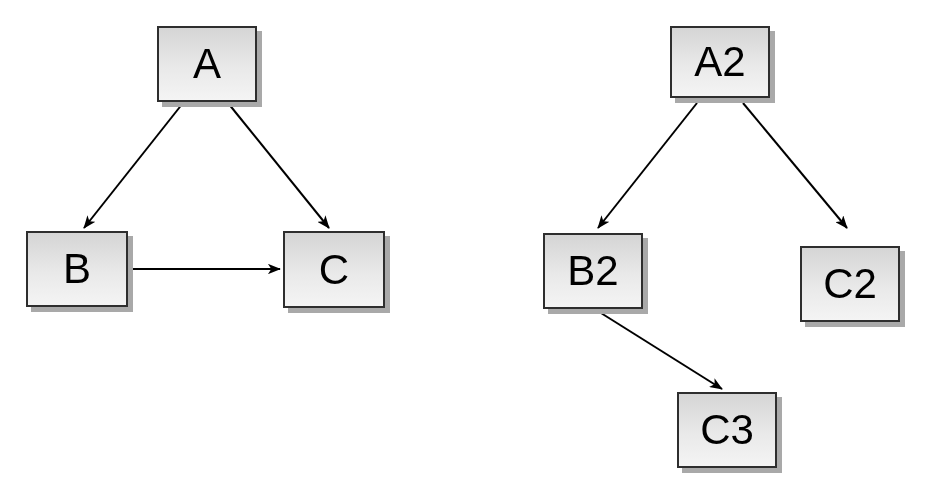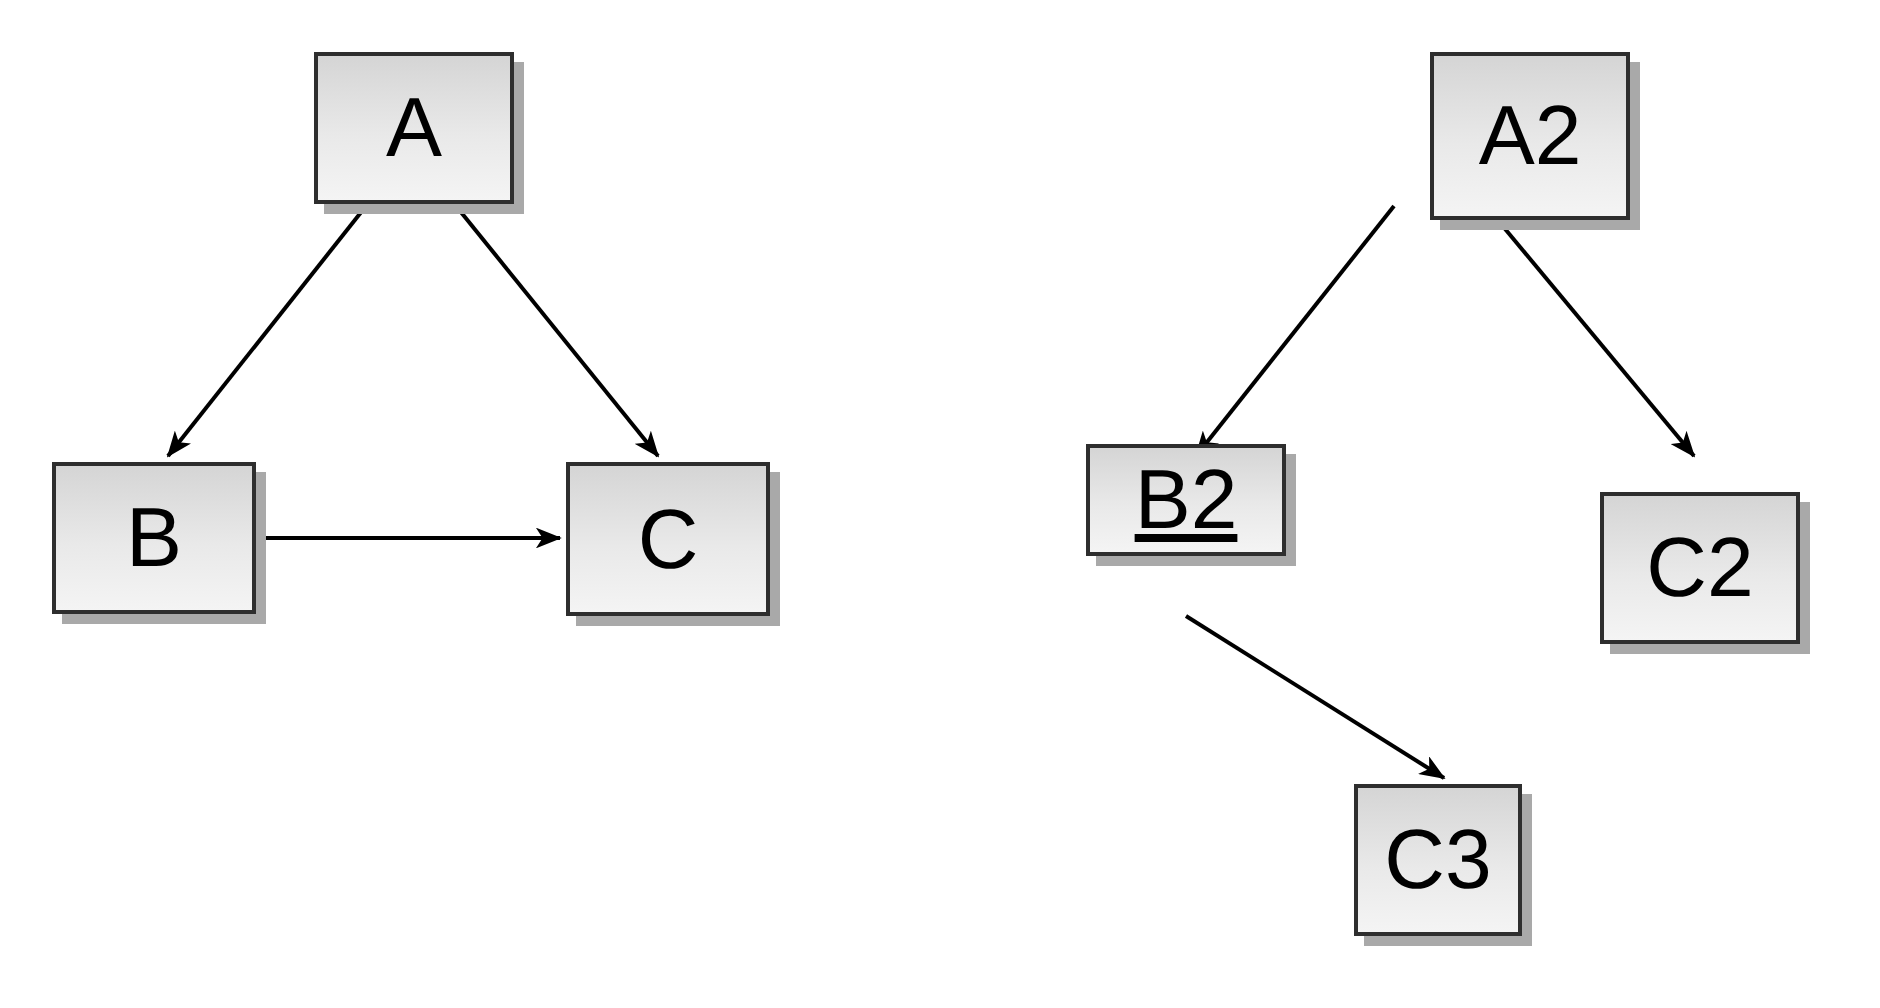--- a/index.html
+++ b/index.html
@@ -73,26 +73,26 @@
   <div id="node-layer">
       <div class="node" style="left: 157px; top: 26px; width: 100px; height: 76px;">
         <span class="node-label">A</span>
       </div>
       <div class="node" style="left: 26px; top: 231px; width: 102px; height: 76px;">
         <span class="node-label">B</span>
       </div>
       <div class="node" style="left: 283px; top: 231px; width: 102px; height: 77px;">
         <span class="node-label">C</span>
       </div>
-      <div class="node" style="left: 670px; top: 26px; width: 100px; height: 84px; margin-left: 45px;">
+      <div class="node" style="left: 670px; top: 26px; width: 100px; height: 72px;">
         <span class="node-label">A2</span>
       </div>
-      <div class="node" style="left: 543px; top: 222px; width: 100px; height: 56px; text-decoration: underline;">
+      <div class="node" style="left: 543px; top: 233px; width: 100px; height: 76px;">
         <span class="node-label">B2</span>
       </div>
       <div class="node" style="left: 800px; top: 246px; width: 100px; height: 76px;">
         <span class="node-label">C2</span>
       </div>
-      <div class="node" style="left: 677px; top: 392px; width: 84px; height: 76px;">
+      <div class="node" style="left: 677px; top: 392px; width: 100px; height: 76px;">
         <span class="node-label">C3</span>
       </div>
     </div>
 </div>
 
 </body></html>

